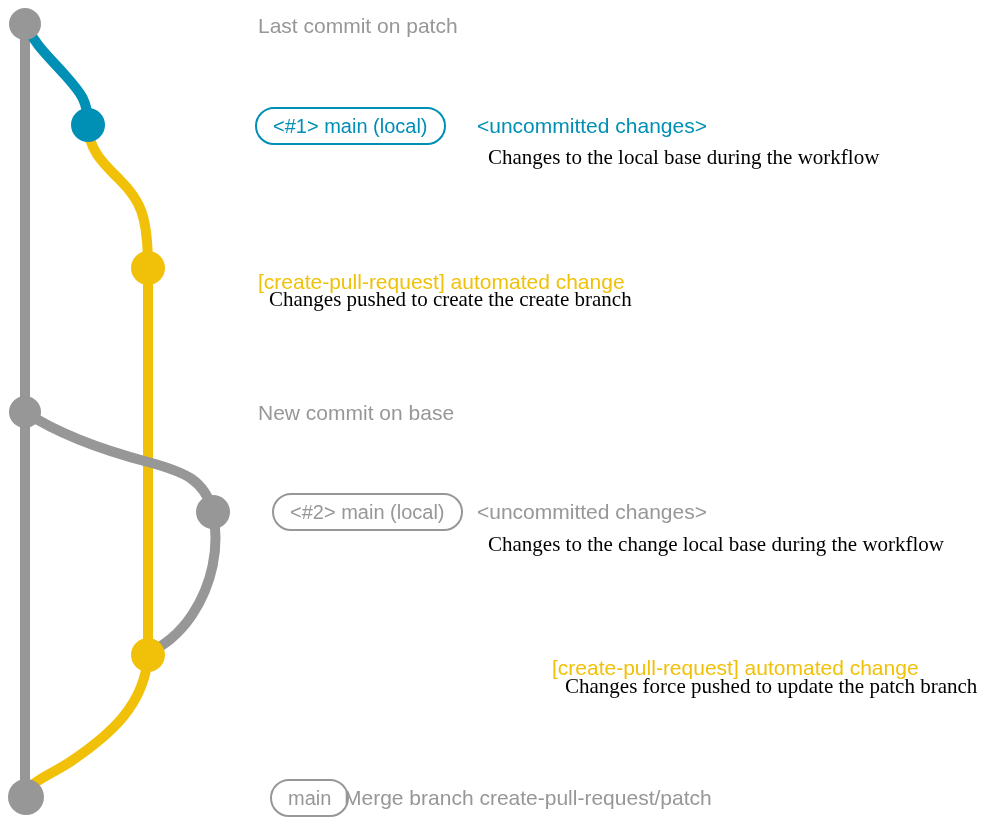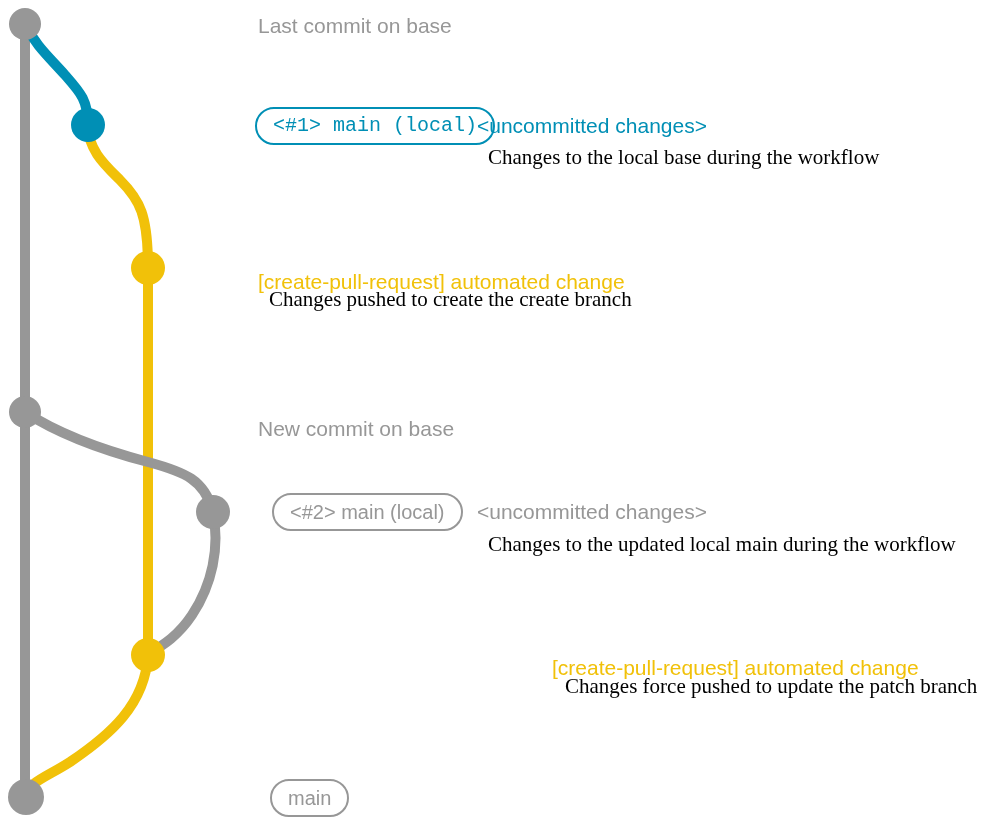--- a/index.html
+++ b/index.html
@@ -22,21 +22,21 @@
   .msg.gray{color:var(--c-gray);} .msg.blue{color:var(--c-blue);} .msg.yellow{color:var(--c-yellow);margin-top:13px;}
   .desc{
     position:absolute; font-family:"Liberation Serif",serif; font-size:21px;
     line-height:22px; color:var(--c-text); white-space:nowrap;
   }
   .branch-label{
     position:absolute; font-size:20px; line-height:24px; padding:5px 16px;
     border:2px solid; border-radius:19px; white-space:nowrap;
     background:var(--c-background);
   }
-  .branch-label.blue{color:var(--c-blue); border-color:var(--c-blue);font-family:Liberation Mono, monospace;}
+  .branch-label.blue{color:var(--c-blue); border-color:var(--c-blue);}
   .branch-label.gray{color:var(--c-gray); border-color:var(--c-gray);}
   .branch-label.yellow{color:var(--c-yellow); border-color:var(--c-yellow);}
 </style>
 </head>
 <body>
 
 <div class="canvas">
 
   <svg class="graph-svg" width="250" height="827" viewBox="0 0 250 827">
 
@@ -51,33 +51,34 @@
 
     <circle class="f-gray" cx="25" cy="24" r="16"></circle>
     <circle class="f-blue" cx="88" cy="125" r="17"></circle>
     <circle class="f-yellow" cx="148" cy="268" r="17"></circle>
     <circle class="f-gray" cx="25" cy="412" r="16"></circle>
     <circle class="f-gray" cx="213" cy="512" r="17"></circle>
     <circle class="f-yellow" cx="148" cy="655" r="17"></circle>
     <circle class="f-gray" cx="26" cy="797" r="18"></circle>
   </svg>
 
-  <div class="msg gray" style="left:258px; top:13px">Last commit on base</div>
+  <div class="msg gray" style="left:258px; top:13px">Last commit on patch</div>
 
   <div class="branch-label blue" style="left:255px; top:107px">&lt;#1&gt; main (local)</div>
   <div class="msg blue" style="left:477px; top:113px">&lt;uncommitted changes&gt;</div>
   <div class="desc" style="left:488px; top:146px">Changes to the local base during the workflow</div>
 
   <div class="msg yellow" style="left:258px; top:256px">[create-pull-request] automated change</div>
   <div class="desc" style="left:269px; top:288px">Changes pushed to create the create branch</div>
 
-  <div class="msg gray" style="left:258px; top:416px">New commit on base</div>
+  <div class="msg gray" style="left:258px; top:400px">New commit on base</div>
 
   <div class="branch-label gray" style="left:272px; top:493px">&lt;#2&gt; main (local)</div>
   <div class="msg gray" style="left:477px; top:499px">&lt;uncommitted changes&gt;</div>
-  <div class="desc" style="left:488px; top:533px">Changes to the updated local main during the workflow</div>
+  <div class="desc" style="left:488px; top:533px">Changes to the change local base during the workflow</div>
 
   <div class="msg yellow" style="left:552px; top:642px">[create-pull-request] automated change</div>
   <div class="desc" style="left:565px; top:675px">Changes force pushed to update the patch branch</div>
 
   <div class="branch-label gray" style="left:270px; top:779px">main</div>
+  <div class="msg gray" style="left:344px; top:785px">Merge branch create-pull-request/patch</div>
 
 </div>
 
 </body></html>

